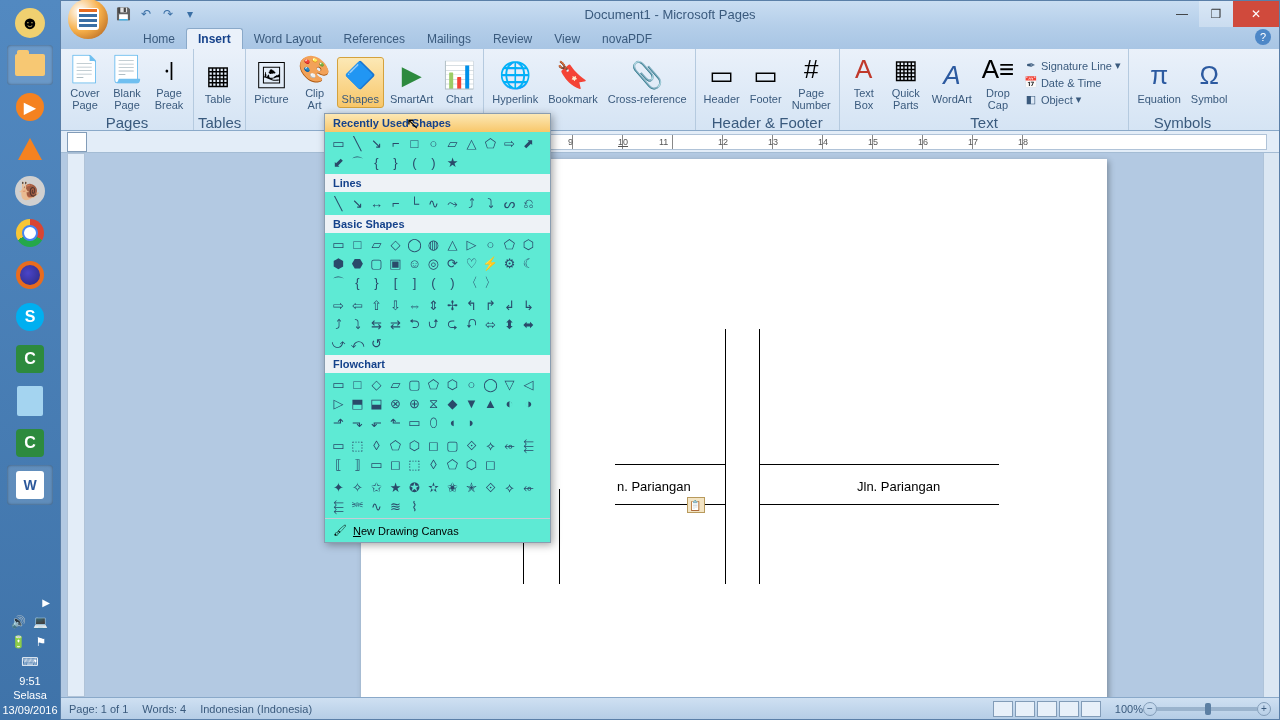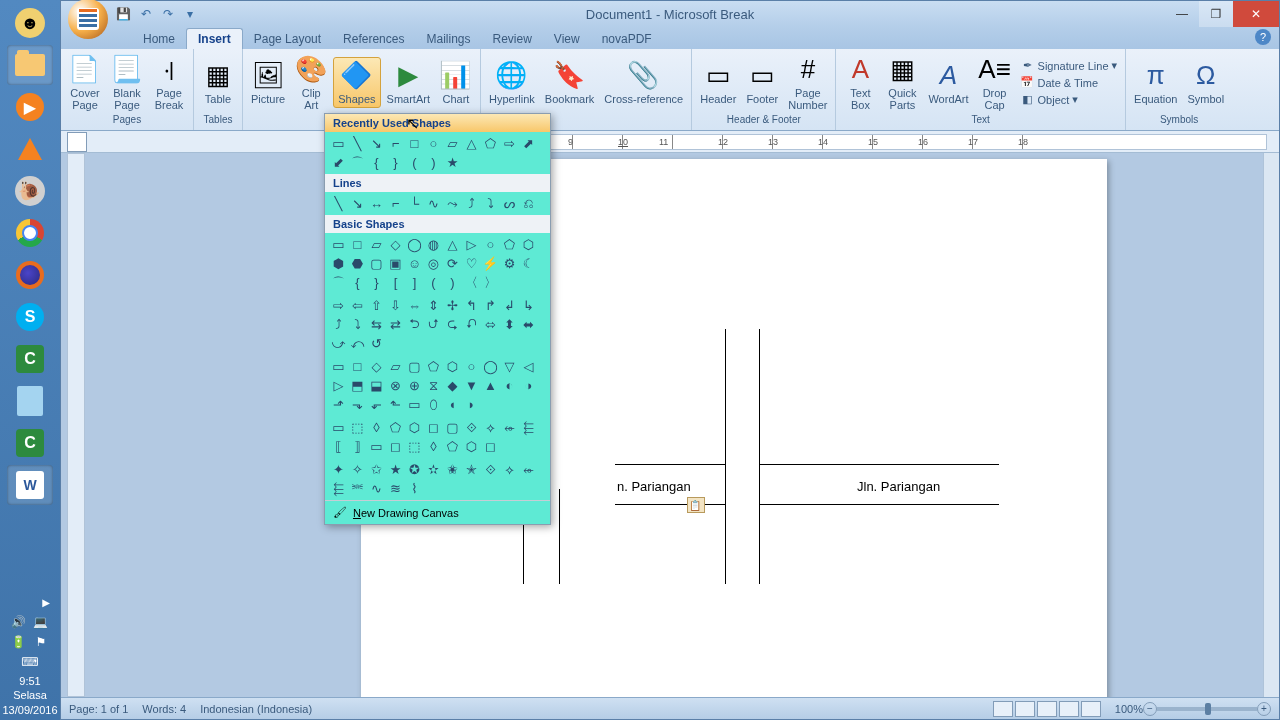--- a/index.html
+++ b/index.html
@@ -45,21 +45,21 @@
 
 .tabs { height:22px; display:flex; align-items:flex-end; padding-left:71px; gap:0; background:linear-gradient(#b4cee9,#a8c5e4); font-size:12px; position:relative; }
 .tab { padding:3px 11px; color:#3a5a7d; cursor:pointer; border-radius:3px 3px 0 0; }
 .tab.active { background:#eaf1fa; border:1px solid #8aa9c9; border-bottom:none; color:#15428b;font-weight:bold; }
 .help-icn { position:absolute; right:8px; top:2px; width:16px; height:16px; border-radius:50%; background:#4d87c7; color:#fff; font-size:11px; display:flex;align-items:center;justify-content:center; }
 
 
 .ribbon { height:82px; background:linear-gradient(#eaf1fa,#d5e4f4); border-bottom:1px solid #8aa9c9; display:flex; font-size:11px; }
 .group { border-right:1px solid #b5cadf; display:flex; flex-direction:column; padding:2px 4px 0; }
 .group-items { flex:1; display:flex; align-items:center; gap:2px; }
-.group-label { height:16px; text-align:center; color:#3a5a7d; font-size:10px; }
+.group-label { height:16px; text-align:center; color:#3a5a7d; font-size:15px; }
 .rbtn { display:flex; flex-direction:column; align-items:center; justify-content:center; padding:2px 4px; border-radius:3px; min-width:38px; cursor:pointer; }
 .rbtn.selected { background:linear-gradient(#fce8b5,#f8c76a); border:1px solid #d4a23d; }
 .rbtn .ric { width:24px; height:24px; display:flex;align-items:center;justify-content:center; font-size:20px; margin-bottom:1px; }
 .rbtn .ric.big { width:32px; height:32px; font-size:26px; }
 .rbtn .lab { text-align:center; line-height:1.1; color:#3a5a7d; }
 .smallstack { display:flex; flex-direction:column; gap:1px; padding:2px; }
 .smallitem { display:flex; align-items:center; gap:3px; font-size:11px; color:#3a5a7d; padding:1px 2px; cursor:pointer; }
 .smallitem .sic { width:14px; height:14px; display:inline-flex;align-items:center;justify-content:center; }
 
 
@@ -171,32 +171,32 @@
           <span></span>
           <span></span>
         </div>
     </div>
     <div class="qat">
       <div class="qat-btn">💾</div>
       <div class="qat-btn">↶</div>
       <div class="qat-btn">↷</div>
       <div class="qat-btn">▾</div>
     </div>
-    <div class="title-text">Document1 - Microsoft Break</div>
+    <div class="title-text">Document1 - Microsoft Pages</div>
     <div class="win-controls">
       <div class="win-btn">—</div>
       <div class="win-btn max">❐</div>
       <div class="win-btn close">✕</div>
     </div>
   </div>
 
   <div class="tabs">
     <div class="tab">Home</div>
     <div class="tab active">Insert</div>
-    <div class="tab">Page Layout</div>
+    <div class="tab">Word Layout</div>
     <div class="tab">References</div>
     <div class="tab">Mailings</div>
     <div class="tab">Review</div>
     <div class="tab">View</div>
     <div class="tab">novaPDF</div>
     <div class="help-icn">?</div>
   </div>
 
   <div class="ribbon">
     <div class="group">
@@ -496,20 +496,21 @@
       <div class="sh">⮍</div>
       <div class="sh">⮎</div>
       <div class="sh">⮏</div>
       <div class="sh">⬄</div>
       <div class="sh">⬍</div>
       <div class="sh">⬌</div>
       <div class="sh">⤻</div>
       <div class="sh">⤺</div>
       <div class="sh">↺</div>
     </div>
+  <div class="cat">Flowchart</div>
   <div class="grid" id="grid-flow">
       <div class="sh">▭</div>
       <div class="sh">□</div>
       <div class="sh">◇</div>
       <div class="sh">▱</div>
       <div class="sh">▢</div>
       <div class="sh">⬠</div>
       <div class="sh">⬡</div>
       <div class="sh">○</div>
       <div class="sh">◯</div>

